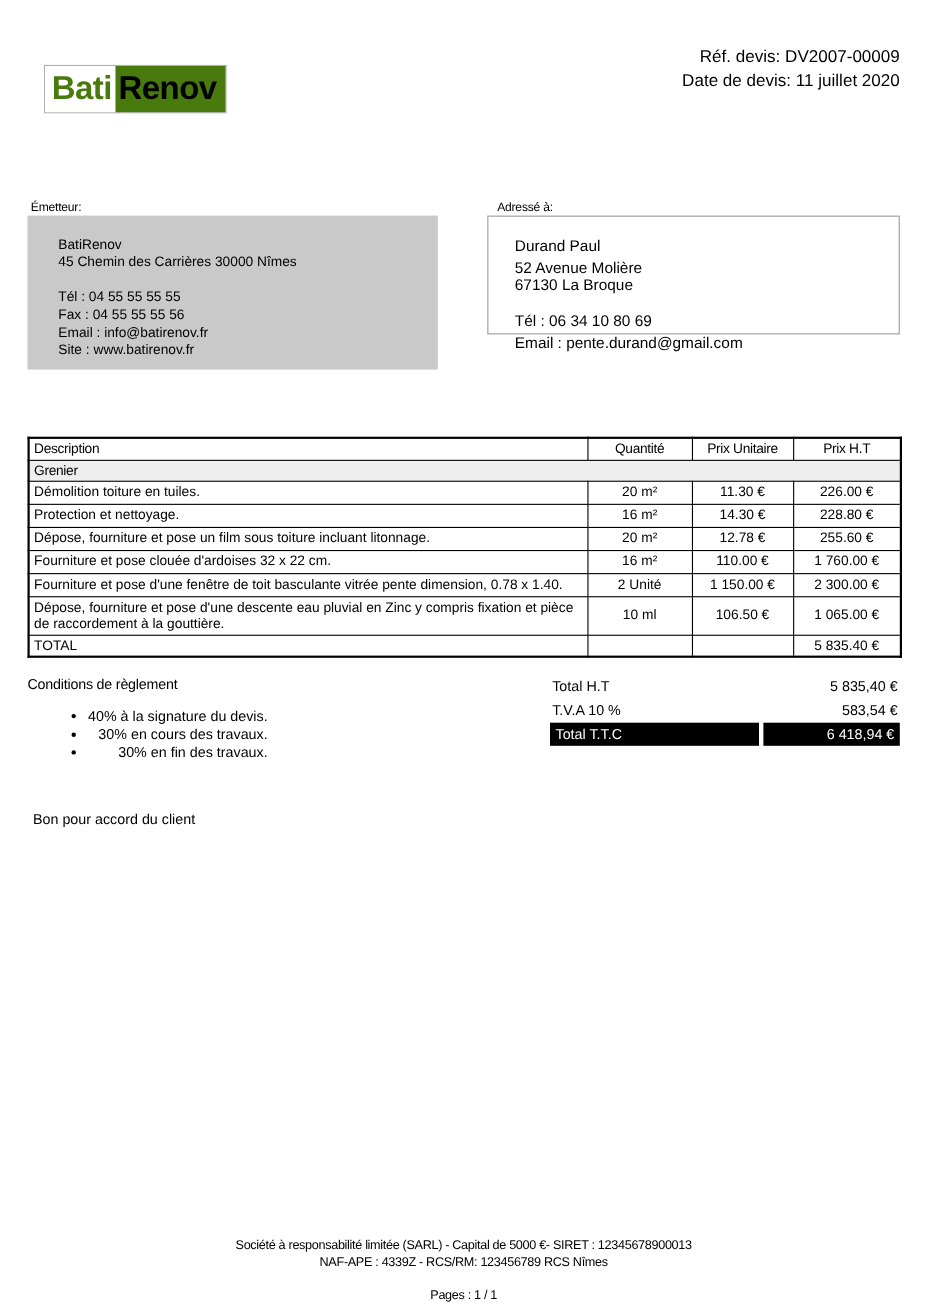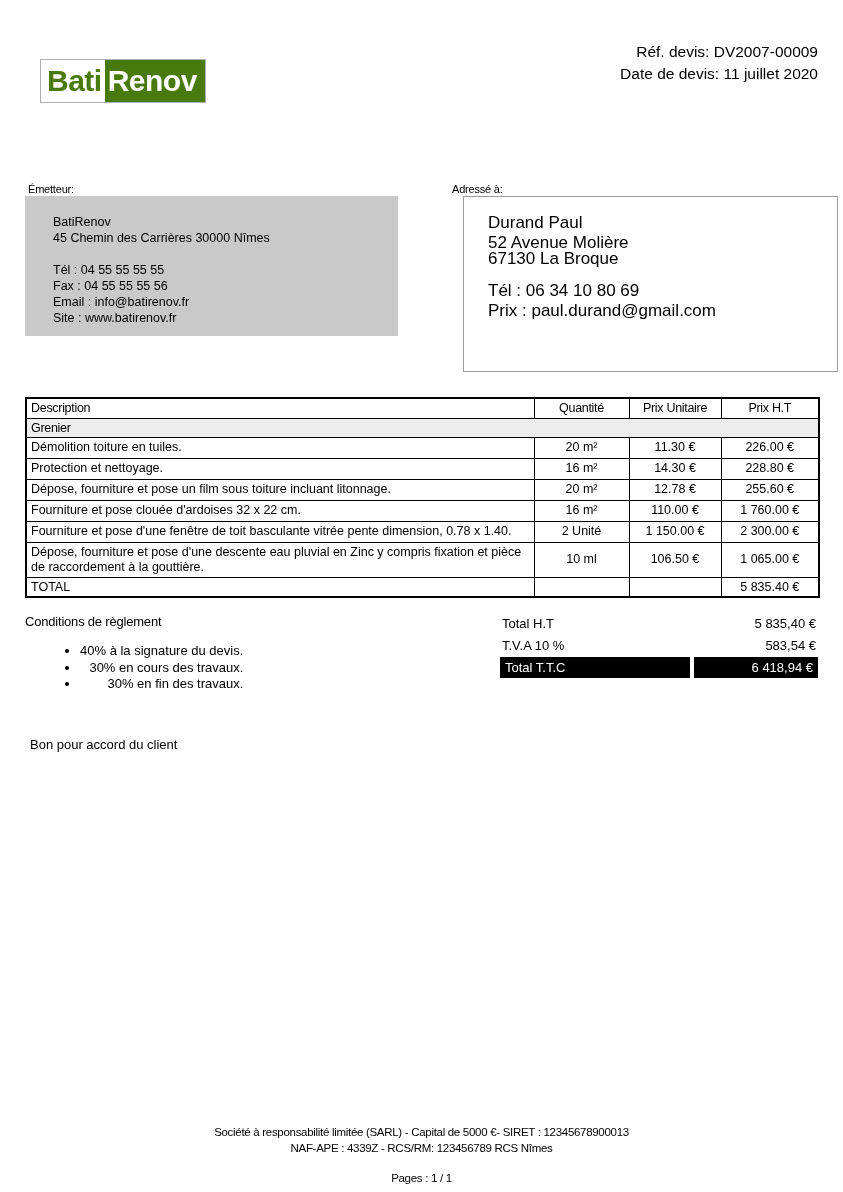--- a/index.html
+++ b/index.html
@@ -16,21 +16,21 @@
   
   .logo {
     position: absolute; left: 40px; top: 59px;
     display: inline-flex; align-items: stretch;
     border: 1px solid #b0b0b0;
     height: 44px;
     font-weight: bold; font-size: 30px; line-height: 42px;
     letter-spacing: -0.5px;
   }
   .logo .bati { background: #ffffff; color: #487a0d; padding: 0 3px 0 6px; }
-  .logo .renov { background: #487a0d; color: #ffffff; padding: 0 8px 0 3px; }
+  .logo .renov { background: #487a0d; color: #000000; padding: 0 8px 0 3px; }
 
   
   .doc-head {
     position: absolute; top: 41px; right: 25px;
     text-align: right; font-size: 15.5px; line-height: 21.5px;
   }
 
   
   .party-label {
     position: absolute; top: 183px;
@@ -40,25 +40,25 @@
   .recipient-label { left: 452px; }
 
   .sender-box {
     position: absolute; left: 25px; top: 196px;
     width: 373px; height: 140px;
     background: #c9c9c9;
     padding: 18px 10px 0 28px;
     font-size: 12.5px; line-height: 16px;
   }
   .recipient-box {
-    position: absolute; left: 463px; top: 196px;
-    width: 375px; height: 176px;
+    position: absolute; left: 443px; top: 196px;
+    width: 375px; height: 108px;
     background: #ffffff; border: 1px solid #9a9a9a;
     padding: 18px 10px 0 24px;
-    font-size: 17px; line-height: 16px;
+    font-size: 14px; line-height: 16px;
   }
   .gap-line { height: 16px; }
   .recipient-box .name { margin-bottom: 4px; }
 
   
   .items {
     position: absolute; left: 25px; top: 397px;
     width: 793px;
     border-collapse: collapse; table-layout: fixed;
     font-size: 12.5px;
@@ -154,21 +154,21 @@
   <div>Site : www.batirenov.fr</div>
 </div>
 
 <div class="party-label recipient-label cond">Adressé à:</div>
 <div class="recipient-box">
   <div class="name">Durand Paul</div>
   <div>52 Avenue Molière</div>
   <div>67130 La Broque</div>
   <div class="gap-line"></div>
   <div style="margin-bottom:4px">Tél : 06 34 10 80 69</div>
-  <div>Prix : paul.durand@gmail.com</div>
+  <div>Email : pente.durand@gmail.com</div>
 </div>
 
 <table class="items">
   <colgroup>
     <col class="col-desc">
       <col class="col-qty">
       <col class="col-unit">
       <col class="col-total">
   </colgroup>
   <thead>

